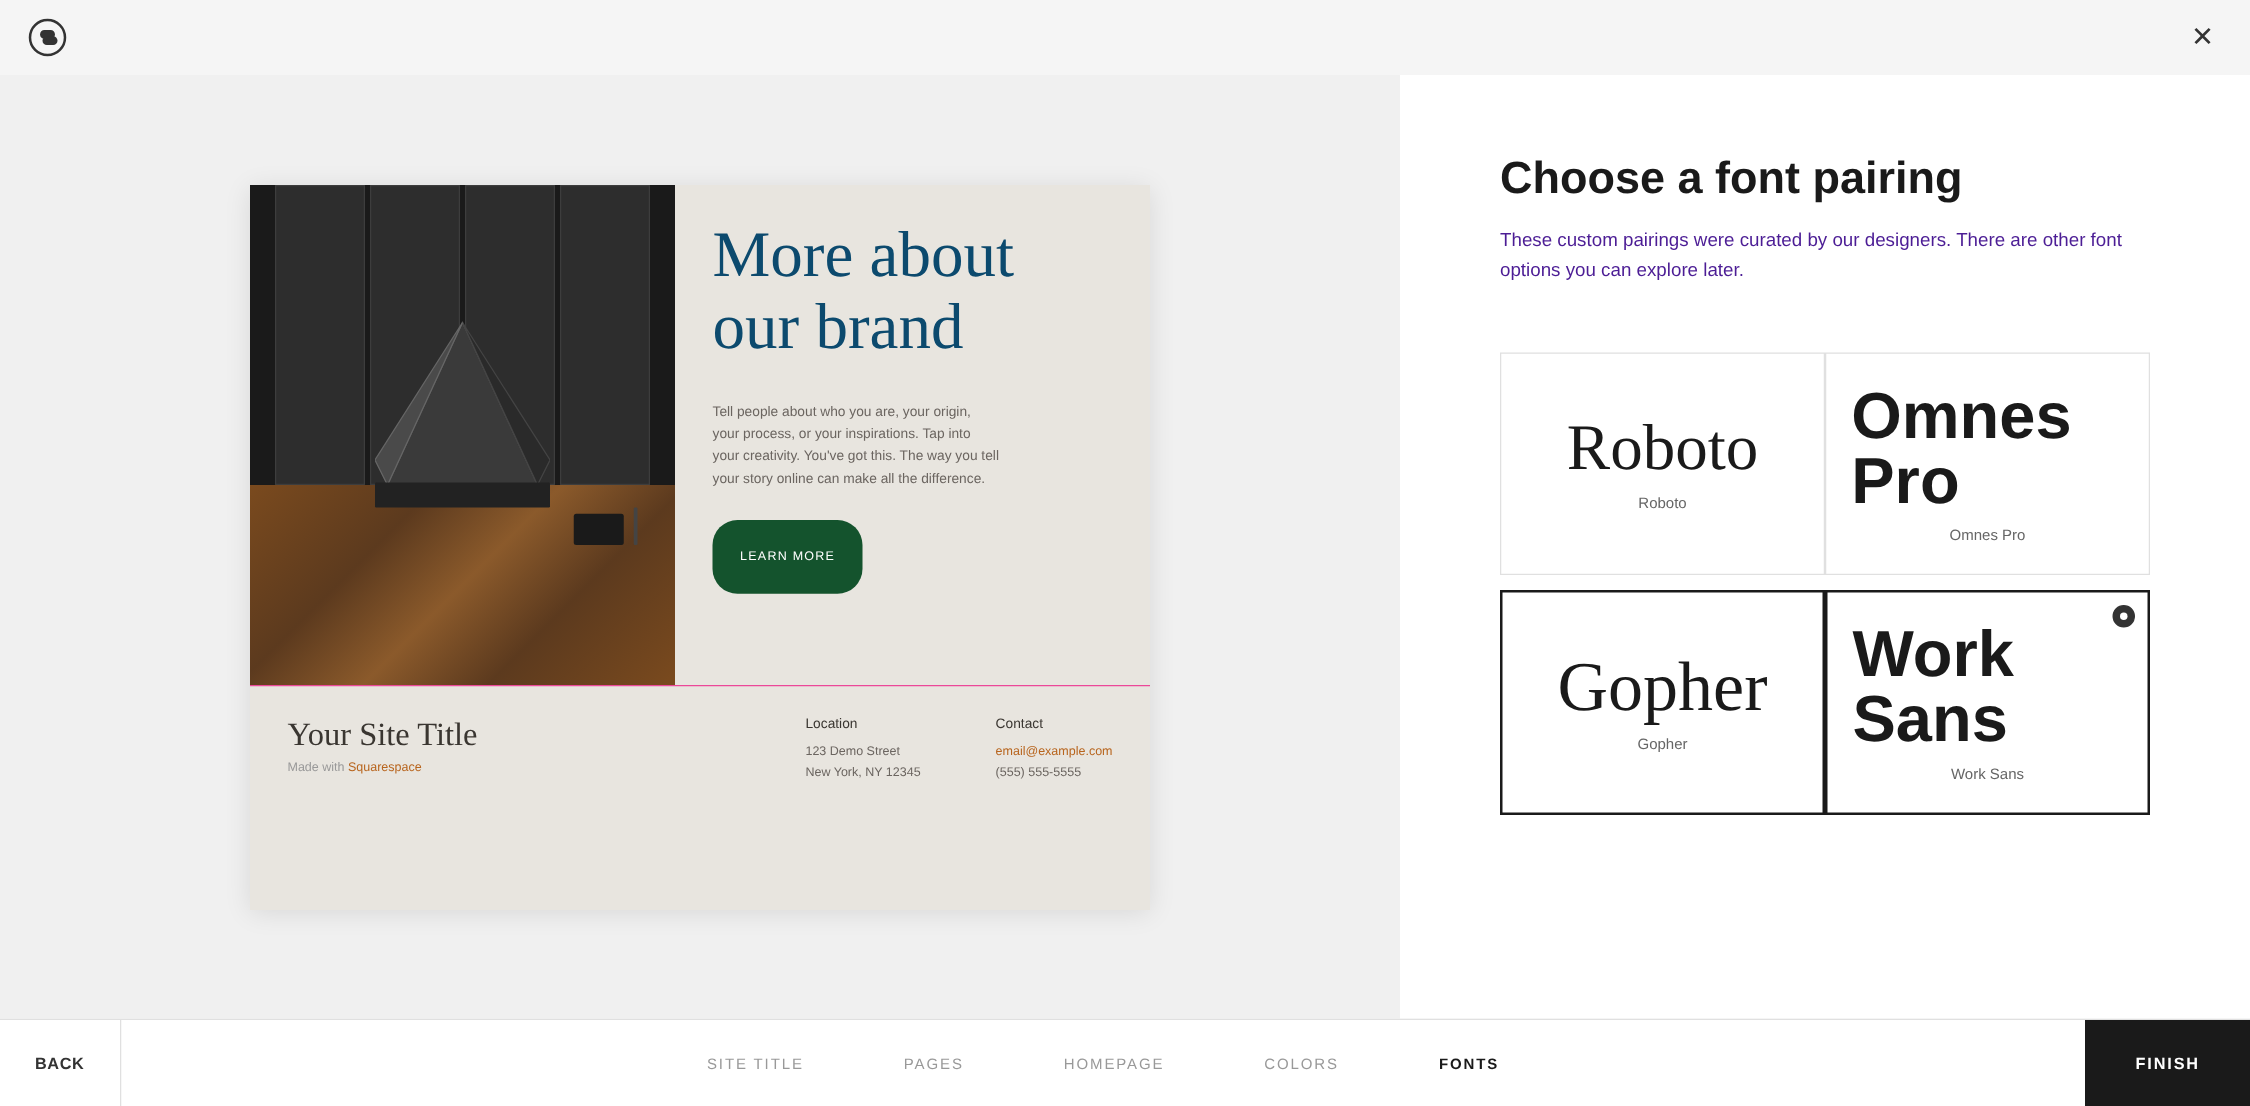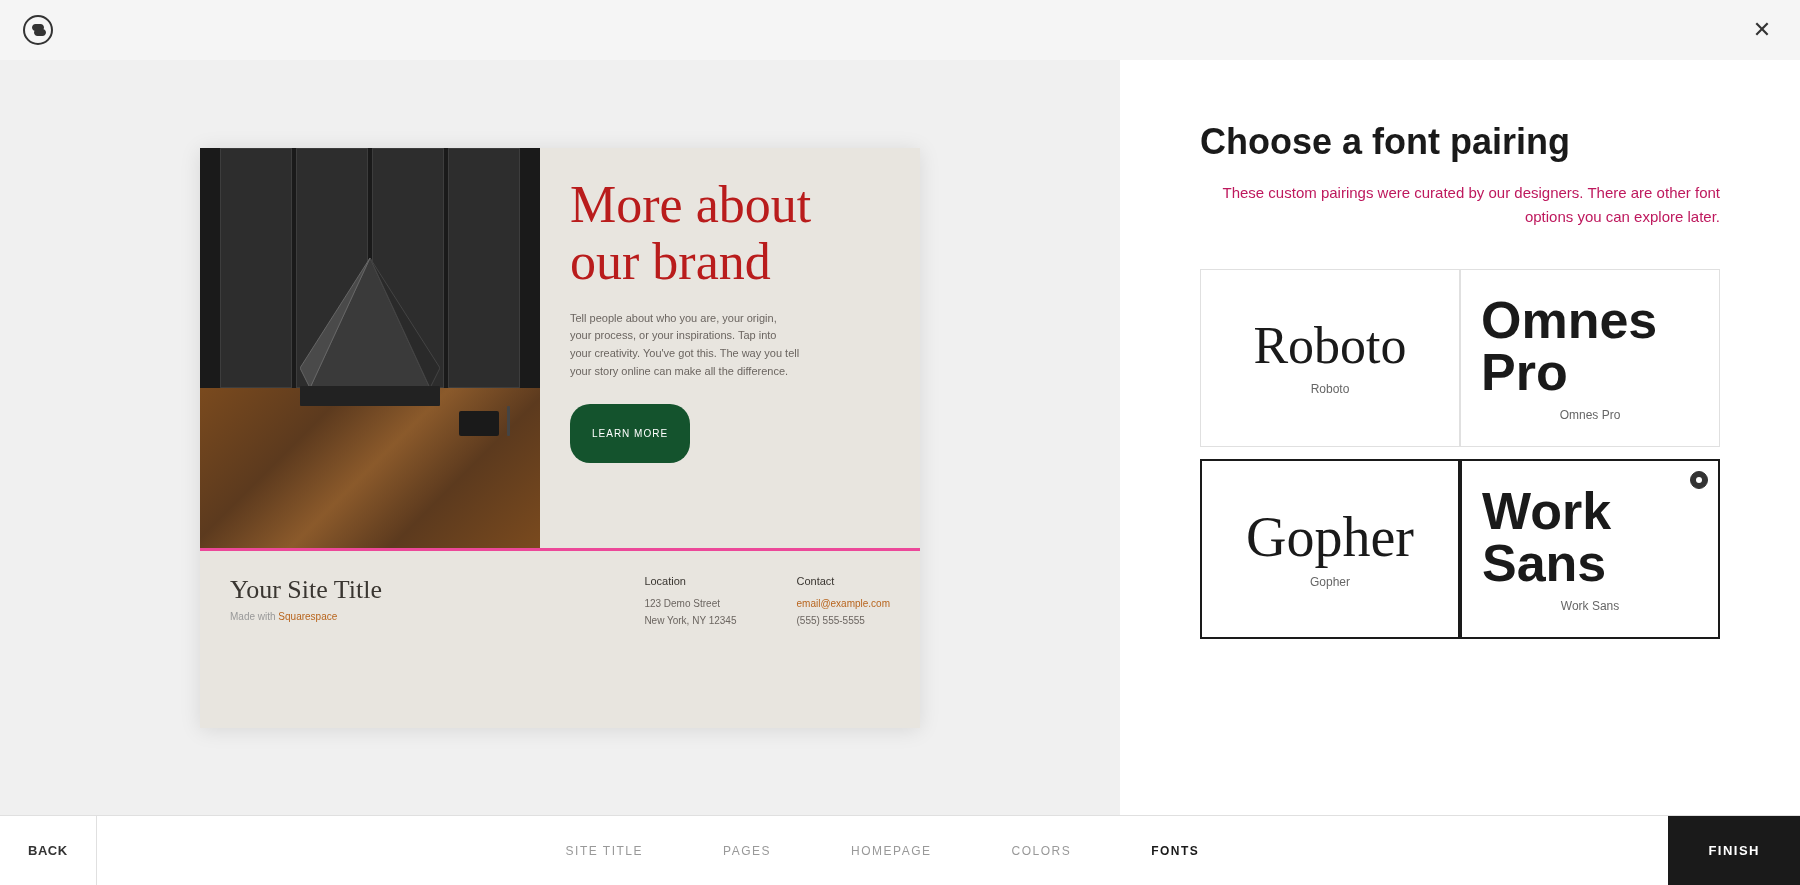--- a/index.html
+++ b/index.html
@@ -108,23 +108,23 @@
       padding: 28px 30px;
       background: #e8e5df;
       display: flex;
       flex-direction: column;
       justify-content: flex-start;
     }
     .preview-headline {
       font-size: 52px;
       font-weight: 400;
       line-height: 1.1;
-      color: #b91c1c;
+      color: #0c4a6e;
       font-family: Georgia, 'Times New Roman', serif;
-      margin-bottom: 20px;
+      margin-bottom: 32px;
     }
     .preview-body {
       font-size: 11px;
       color: #6b6560;
       line-height: 1.6;
       margin-bottom: 24px;
       max-width: 230px;
     }
     .preview-btn {
       display: inline-block;
@@ -136,21 +136,21 @@
       padding: 24px 22px;
       border-radius: 20px;
       width: fit-content;
     }
 
     .preview-bottom {
       padding: 24px 30px;
       display: flex;
       justify-content: space-between;
       align-items: flex-start;
-      border-top: 3px solid #ec4899;
+      border-top: 1px solid #ec4899;
     }
     .preview-site-title {
       font-size: 26px;
       color: #3a3631;
       font-family: Georgia, 'Times New Roman', serif;
       font-weight: 400;
       margin-bottom: 6px;
     }
     .preview-made-with {
       font-size: 10px;
@@ -194,24 +194,23 @@
 
     .panel-title {
       font-size: 36px;
       font-weight: 700;
       color: #1a1a1a;
       margin-bottom: 18px;
       line-height: 1.2;
     }
     .panel-subtitle {
       font-size: 15px;
-      color: #be185d;
+      color: #4c1d95;
       line-height: 1.6;
-      margin-bottom: 40px;
-      text-align: right;
+      margin-bottom: 53px;
     }
 
     .category-label {
       font-size: 13px;
       color: #888;
       margin-bottom: 16px;
       font-weight: 500;
       letter-spacing: 0.5px;
     }
 

